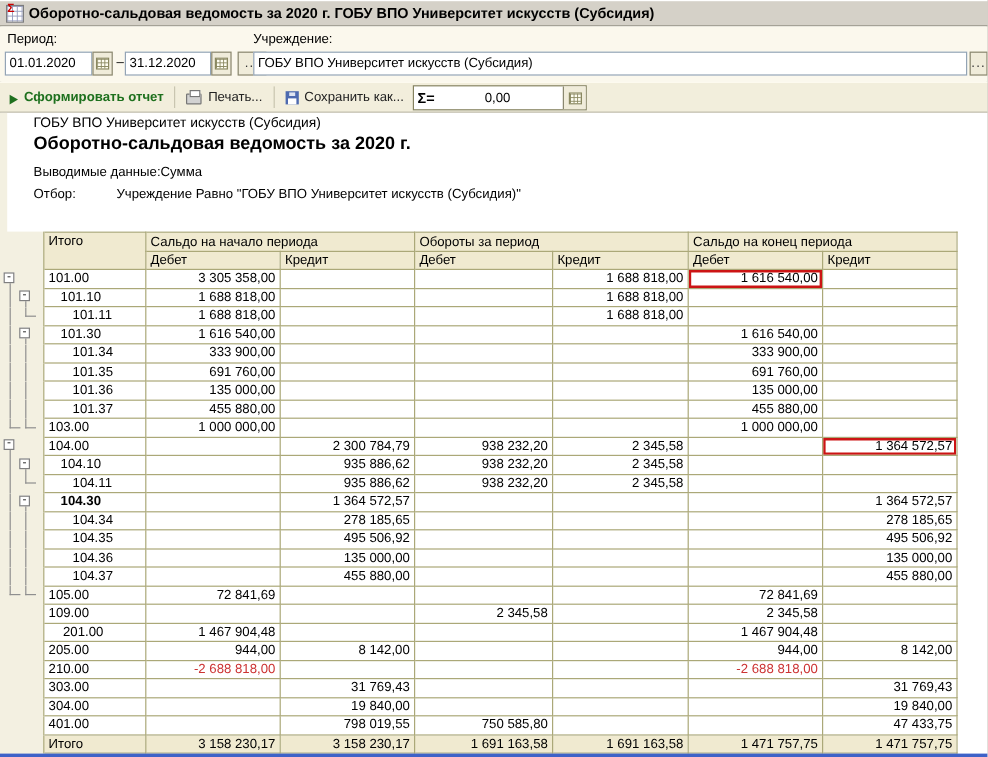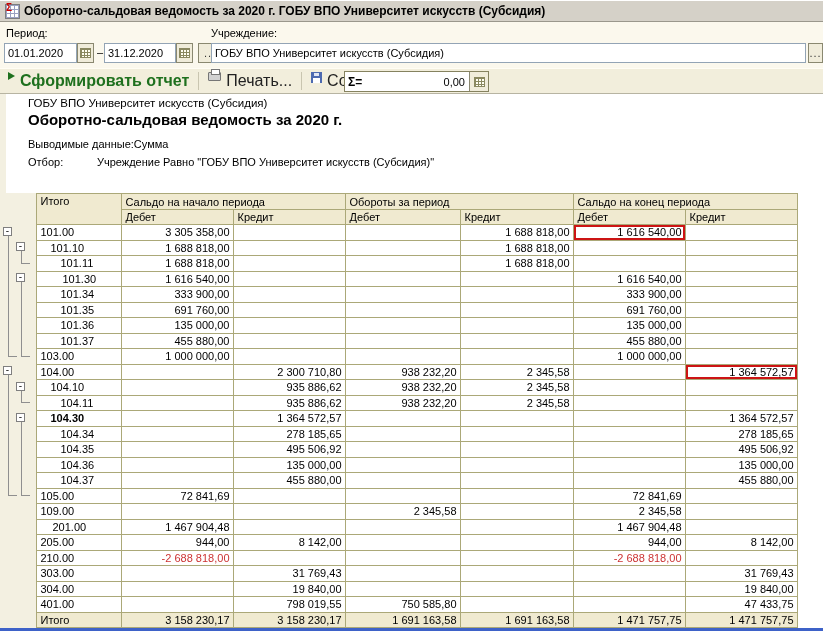--- a/index.html
+++ b/index.html
@@ -33,37 +33,37 @@
       linear-gradient(#8a8860 1px, transparent 1px),
       linear-gradient(90deg,#8a8860 1px, transparent 1px) #fffef2;
     background-size:3px 3px; }
   .dots { font-size:11px; line-height:10px; color:#333; letter-spacing:1px; }
   .dash { position:absolute; font-size:11px; }
 
   
   .toolbar { position:absolute; left:0; top:68px; width:823px; height:26px;
     background:var(--toolbar,#F2EEDC); border-top:1px solid #fffdf4; border-bottom:1px solid #b7b4a2;
     display:flex; align-items:center; padding-left:8px; }
-  .tbbtn { display:flex; align-items:flex-start; cursor:pointer; font-size:16px; color:#222; }
+  .tbbtn { display:flex; align-items:flex-end; cursor:pointer; font-size:11px; color:#222; }
   .tbbtn .lbl { margin-left:5px; white-space:nowrap; }
   .gen { font-weight:bold; color:var(--green,#1E701E); }
   .sep { width:1px; height:18px; background:#c9c5b0; margin:0 9px; }
   .icon-play { width:0; height:0; border-left:7px solid var(--green,#1E701E);
     border-top:4px solid transparent; border-bottom:4px solid transparent; }
   .icon-print { width:13px; height:9px; background:#d2d2d2; border:1px solid #767676;
     border-radius:1px; position:relative; }
   .icon-print::before { content:""; position:absolute; left:2px; top:-4px; width:7px; height:4px;
     background:#fff; border:1px solid #767676; }
   .icon-save { width:11px; height:11px; background:#4d6ab0; position:relative; }
   .icon-save::before { content:""; position:absolute; left:2px; bottom:0; width:7px; height:5px; background:#fff; }
   .icon-save::after { content:""; position:absolute; left:3px; top:1px; width:5px; height:3px; background:#dfe5f2; }
   .sumgroup { position:absolute; left:344px; top:2px; width:145px; height:21px;
     border:1px solid #85825f; background:#fff; display:flex; align-items:center; }
   .sumgroup .sig { font-size:12px; font-weight:bold; padding:0 2px 0 3px; }
-  .sumgroup .val { flex:1; text-align:right; font-size:11px; padding-right:4px; }
+  .sumgroup .val { flex:1; text-align:center; font-size:11px; padding-right:4px; }
   .sumgroup .calc { width:19px; height:19px; background:#F0ECDA; border-left:1px solid #8A8870;
     display:flex; align-items:center; justify-content:center; cursor:pointer; }
 
   
   .report { position:absolute; left:0; top:94px; width:823px; height:537px; background:#fff; overflow:hidden; }
   .edgestrip { position:absolute; left:0; top:0; width:6px; height:537px; background:var(--margin,#F3F0E1); }
   .marginstrip { position:absolute; left:0; top:99px; width:36px; height:438px; background:var(--margin,#F3F0E1); }
   .r-org { position:absolute; left:28px; top:3px; font-size:11.5px; color:#000; }
   .r-title { position:absolute; left:28px; top:17px; font-size:15px; font-weight:bold; color:#000; }
   .r-params { position:absolute; left:28px; top:44px; font-size:11px; }
@@ -232,21 +232,21 @@
             <td class="num">1 688 818,00</td>
             <td class="num"></td>
             <td class="num"></td>
           </tr>
           <tr>
             <td class="m">
               <div class="tv" style="left: 8px; top: 0px; bottom: 0px;"></div>
               <div class="tbox" style="left: 16px;">-</div>
               <div class="tv" style="left: 21px; top: 11px; bottom: 0px;"></div>
             </td>
-            <td class="acc" style="padding-left: 26px;">101.30</td>
+            <td class="acc" style="padding-left: 14px;">101.30</td>
             <td class="num">1 616 540,00</td>
             <td class="num"></td>
             <td class="num"></td>
             <td class="num"></td>
             <td class="num">1 616 540,00</td>
             <td class="num"></td>
           </tr>
           <tr>
             <td class="m">
               <div class="tv" style="left: 8px; top: 0px; bottom: 0px;"></div>
@@ -314,21 +314,21 @@
             <td class="num">1 000 000,00</td>
             <td class="num"></td>
           </tr>
           <tr>
             <td class="m">
               <div class="tbox" style="left: 3px;">-</div>
               <div class="tv" style="left: 8px; top: 11px; bottom: 0px;"></div>
             </td>
             <td class="acc" style="padding-left: 4px;">104.00</td>
             <td class="num"></td>
-            <td class="num">2 300 710,80</td>
+            <td class="num">2 300 784,79</td>
             <td class="num">938 232,20</td>
             <td class="num">2 345,58</td>
             <td class="num"></td>
             <td class="num redbox">1 364 572,57</td>
           </tr>
           <tr>
             <td class="m">
               <div class="tv" style="left: 8px; top: 0px; bottom: 0px;"></div>
               <div class="tbox" style="left: 16px;">-</div>
               <div class="tv" style="left: 21px; top: 11px; bottom: 0px;"></div>

